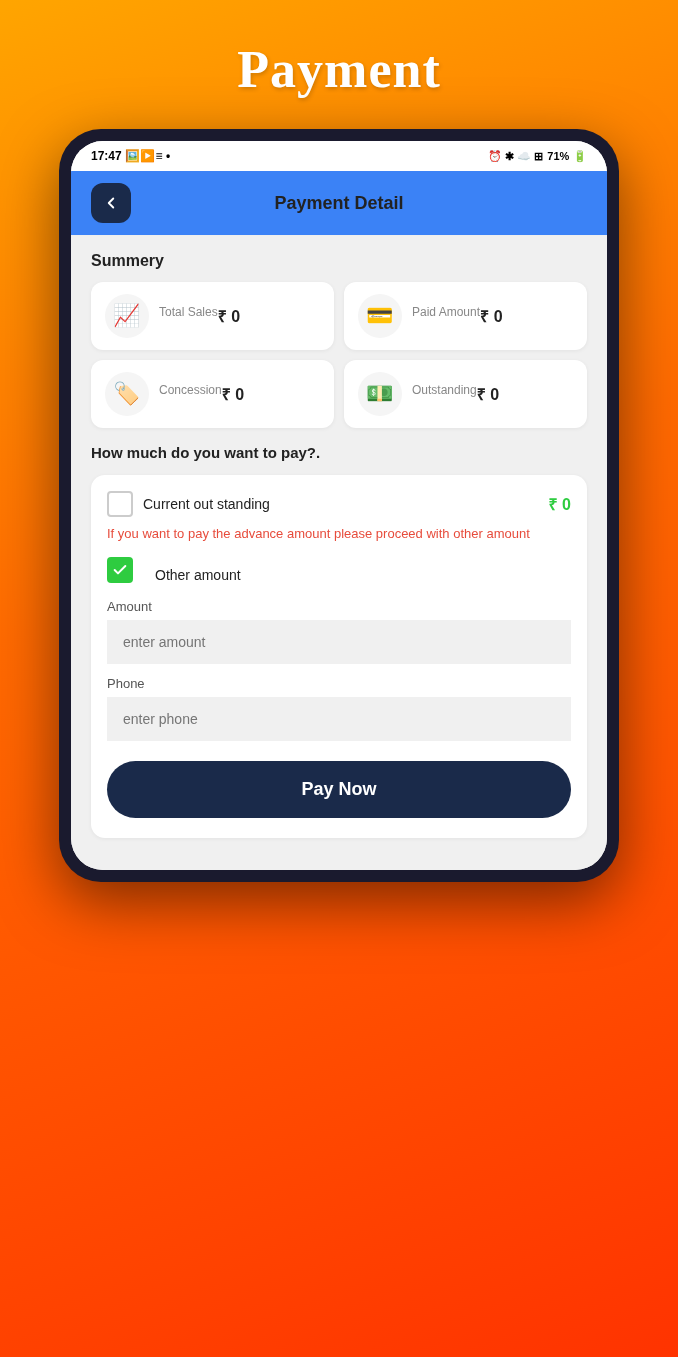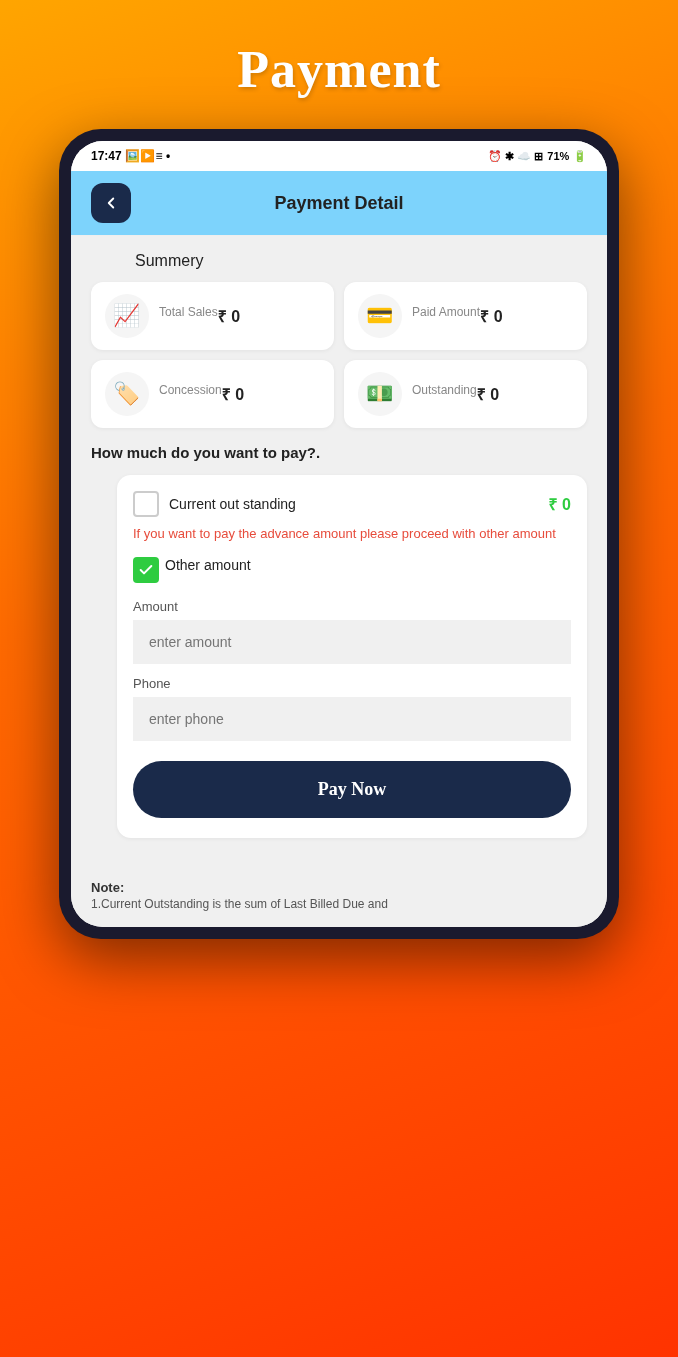--- a/index.html
+++ b/index.html
@@ -48,21 +48,21 @@
       align-items: center;
       padding: 8px 20px;
       font-size: 12px;
       font-weight: 600;
     }
 
     .status-left { display: flex; align-items: center; gap: 4px; }
     .status-right { display: flex; align-items: center; gap: 4px; font-size: 11px; }
 
     .app-header {
-      background: #7dd3fc;
+      background: #3b82f6;
       display: flex;
       align-items: center;
       padding: 12px 20px;
       border-bottom: 1px solid #eee;
       position: relative;
     }
 
     .back-btn {
       background: #1a2a4a;
       border-radius: 12px;
@@ -85,24 +85,23 @@
       color: #222;
     }
 
     .content {
       background: #f0f0f0;
       padding: 16px 20px;
     }
 
     .section-label {
       font-size: 16px;
-      font-weight: 400;
+      font-weight: 700;
       color: #222;
       margin-bottom: 12px;
-      margin-left: 44px;
     }
 
     .summary-grid {
       display: grid;
       grid-template-columns: 1fr 1fr;
       gap: 10px;
       margin-bottom: 16px;
     }
 
     .summary-card {
@@ -130,21 +129,20 @@
     .summary-info { display: flex; flex-direction: row; }
     .summary-info-label { font-size: 12px; color: #888; }
     .summary-info-value { font-size: 16px; font-weight: 700; color: #222; }
 
     .payment-section {
       background: white;
       border-radius: 14px;
       padding: 16px;
       box-shadow: 0 1px 4px rgba(0,0,0,0.06);
       margin-bottom: 16px;
-      margin-left: 26px;
     }
 
     .how-much-label {
       font-size: 15px;
       font-weight: 700;
       color: #222;
       margin-bottom: 14px;
     }
 
     .checkbox-row {
@@ -181,22 +179,22 @@
 
     .advance-notice {
       font-size: 13px;
       color: #e74c3c;
       margin-bottom: 14px;
       line-height: 1.4;
     }
 
     .other-amount-row {
       display: flex;
-      align-items: flex-start;
-      gap: 6px;
+      align-items: flex-end;
+      gap: 22px;
       margin-bottom: 16px;
     }
 
     .field-group { margin-bottom: 12px; }
     .field-label { font-size: 13px; color: #555; margin-bottom: 6px; }
     .field-input {
       width: 100%;
       background: #f0f0f0;
       border: none;
       border-radius: 0;
@@ -211,21 +209,20 @@
       background: #1a2a4a;
       border: none;
       border-radius: 30px;
       padding: 18px;
       font-size: 18px;
       font-weight: 600;
       color: white;
       cursor: pointer;
       margin-top: 8px;
       margin-bottom: 4px;
-      font-family: Liberation Serif, serif;
     }
 
     .note-section {
       background: #f0f0f0;
       padding: 10px 20px 14px;
     }
 
     .note-title { font-size: 13px; font-weight: 700; color: #333; }
     .note-text { font-size: 12px; color: #555; line-height: 1.5; }
   </style>
@@ -340,19 +337,15 @@
         <div class="field-group">
         </div>
 
         
         <button class="pay-now-btn">Pay Now</button>
 
       </div>
 
     </div>
 
-    <div class="note-section">
-      <div class="note-title">Note:</div>
-      <div class="note-text">1.Current Outstanding is the sum of Last Billed Due and</div>
-    </div>
 
   </div>
 </div>
 
 </body></html>

